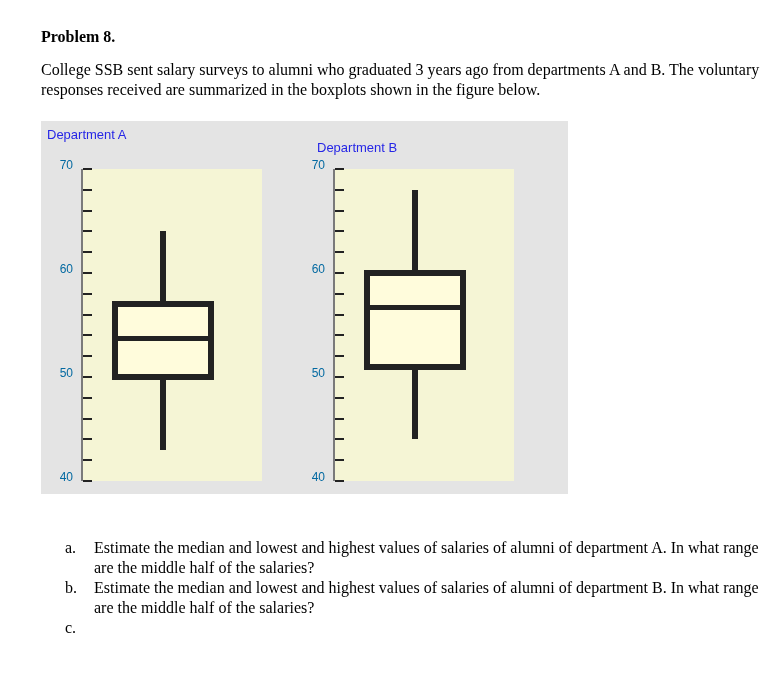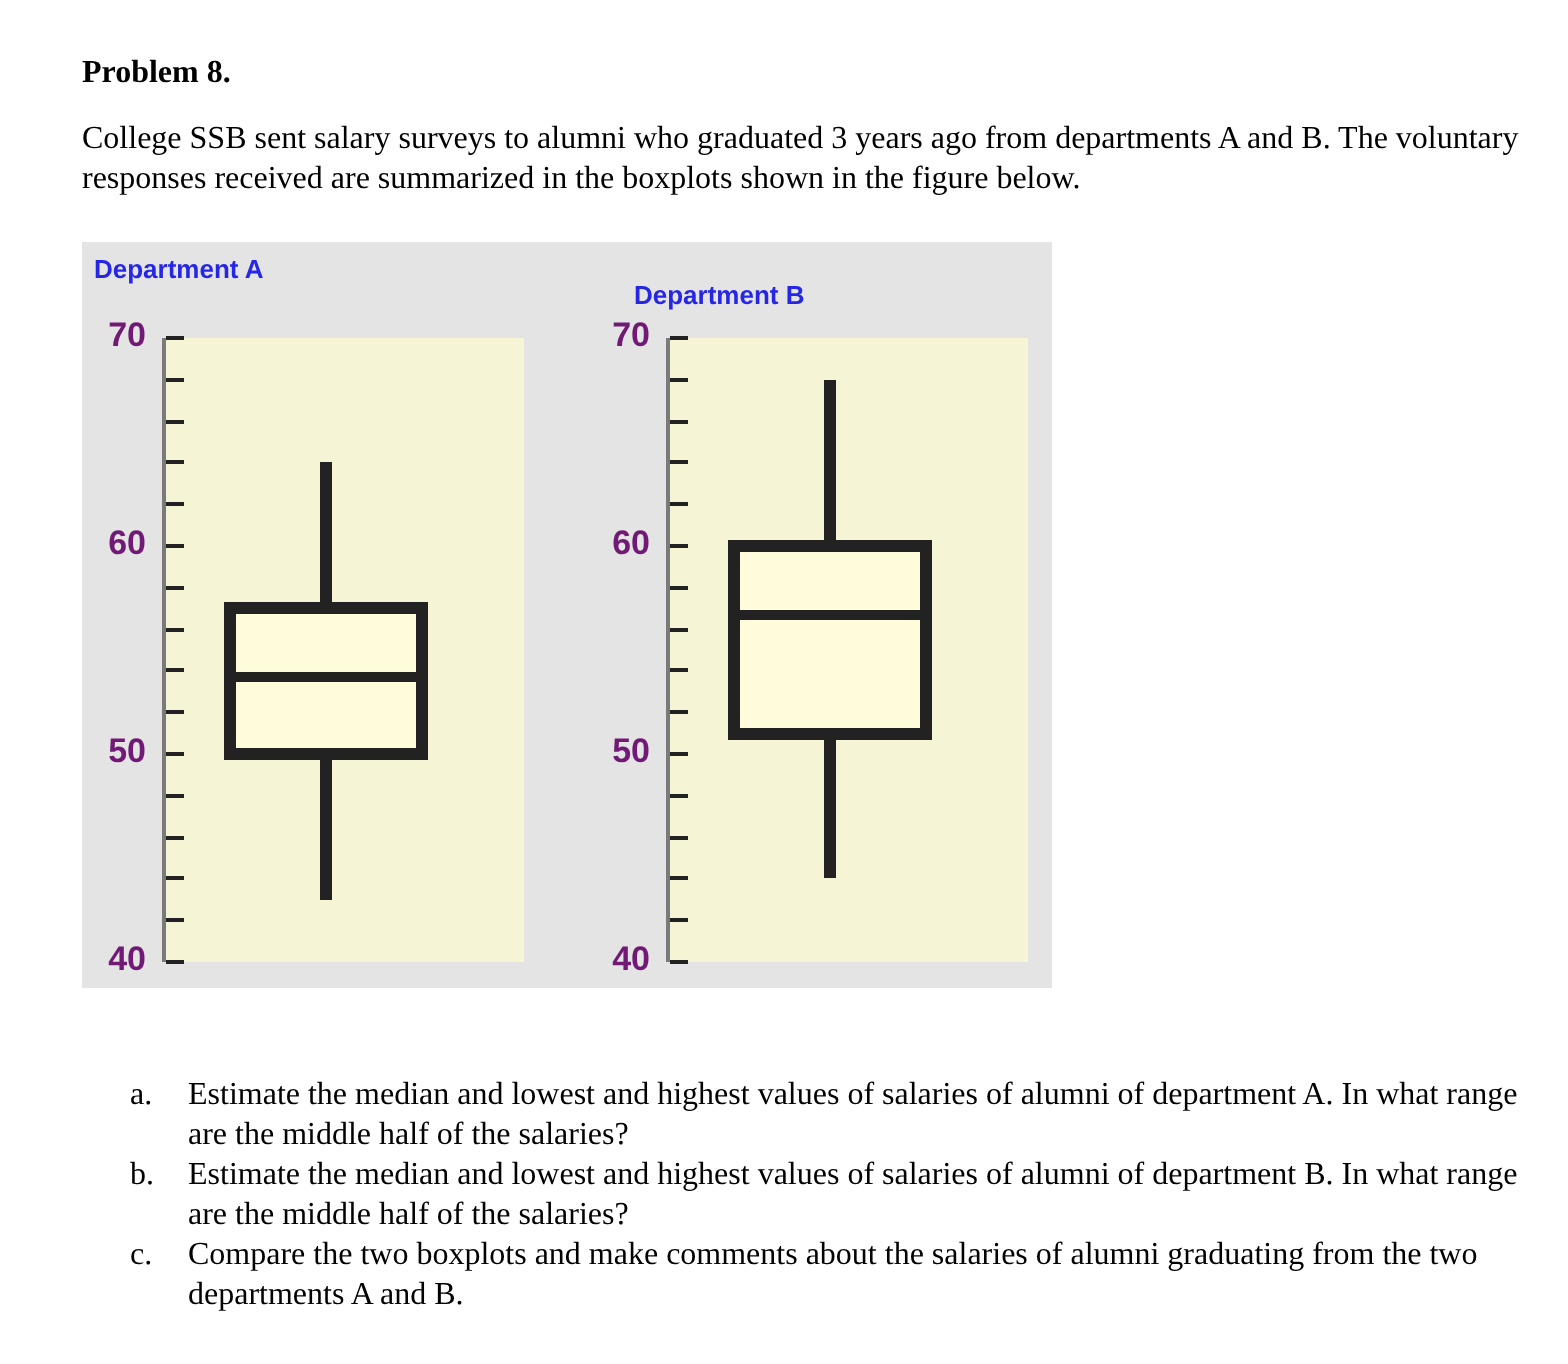--- a/index.html
+++ b/index.html
@@ -1,27 +1,27 @@
 <!DOCTYPE html>
 <html><head>
 <meta charset="utf-8">
 <style>
   html, body { margin: 0; padding: 0; background: #ffffff; }
   body { width: 784px; height: 682px; position: relative; overflow: hidden;
          font-family: "Liberation Serif", serif; color: #000; }
   .problem-title { position: absolute; left: 41px; top: 28px; font-size: 16px; font-weight: bold; }
   .intro { position: absolute; left: 41px; top: 60px; width: 720px; font-size: 16px; line-height: 20px; }
-  .figure { position: absolute; left: 41px; top: 121px; width: 485px; height: 373px; background: #e4e4e4; font-weight: bold; }
+  .figure { position: absolute; left: 41px; top: 121px; width: 527px; height: 373px; background: #e4e4e4; }
   .dept-title { position: absolute; top: 6px; font-family: "Liberation Sans", sans-serif;
                 font-size: 13px; color: #2626e6; }
   .plot { position: absolute; top: 48px; width: 179px; height: 312px; background: #f5f5d5; }
   .axis-line { position: absolute; left: -2px; top: 0; width: 2px; height: 312px; background: #7a7a7a; }
   .tick { position: absolute; left: 0; width: 9px; height: 2px; background: #222; }
-  .tick-label { position: absolute; font-family: "Liberation Sans", sans-serif; font-size: 17px;
-                color: #701a75; width: 30px; text-align: right; }
+  .tick-label { position: absolute; font-family: "Liberation Sans", sans-serif; font-size: 12px;
+                color: #0369a1; width: 30px; text-align: right; }
   .whisker { position: absolute; width: 6px; background: #222; }
   .box { position: absolute; box-sizing: border-box; border: 6px solid #222; background: #fffcdc; }
   .median { position: absolute; left: 0; right: 0; height: 5px; background: #222; }
   .questions { position: absolute; left: 65px; top: 538px; width: 700px; font-size: 16px; line-height: 20px; margin: 0; padding: 0; list-style: none; }
   .questions li { position: relative; padding-left: 29px; }
   .questions .marker { position: absolute; left: 0; top: 0; }
 </style>
 </head>
 <body>
 
@@ -95,15 +95,14 @@
   <li>
     <span class="marker">a.</span>
     <span>Estimate the median and lowest and highest values of salaries of alumni of department A. In what range are the middle half of the salaries?</span>
   </li>
   <li>
     <span class="marker">b.</span>
     <span>Estimate the median and lowest and highest values of salaries of alumni of department B. In what range are the middle half of the salaries?</span>
   </li>
   <li>
     <span class="marker">c.</span>
-    <span>Compare the two boxplots and make comments about the salaries of alumni graduating from the two departments A and B.</span>
   </li>
 </ul>
 
 </body></html>

